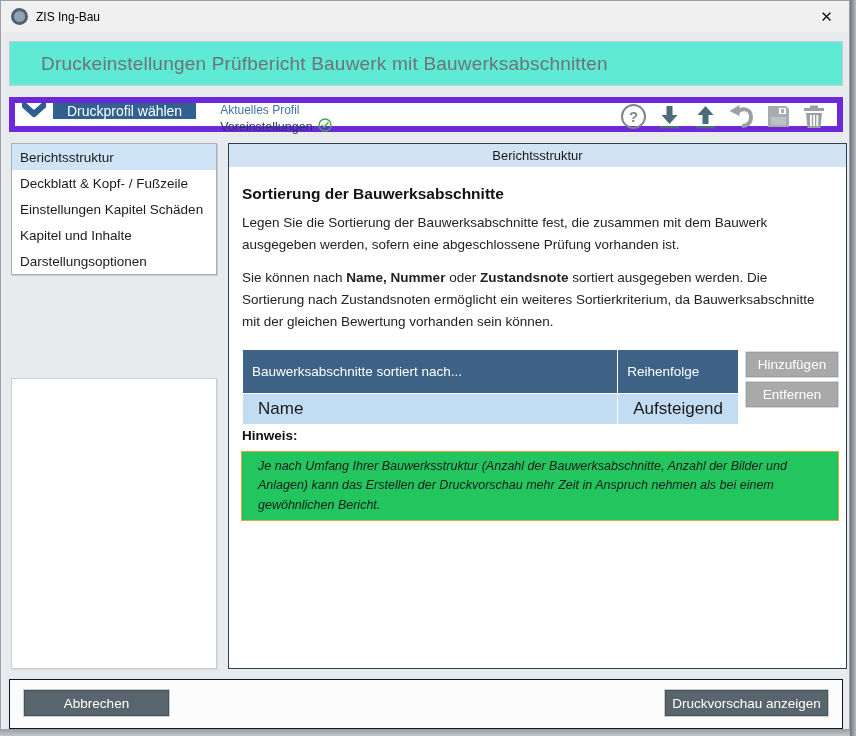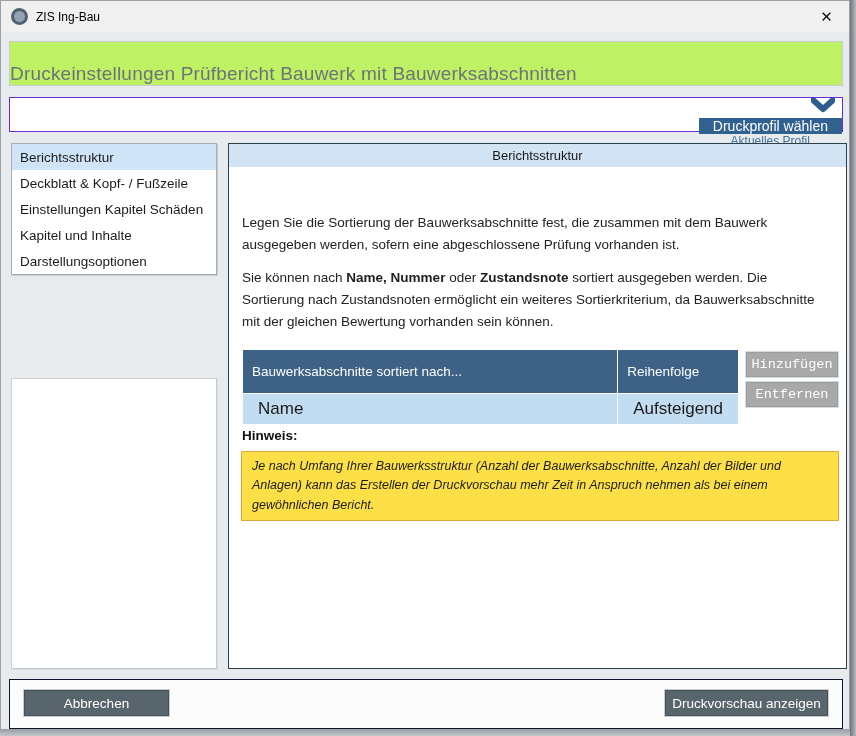--- a/index.html
+++ b/index.html
@@ -14,27 +14,27 @@
 
   
   .titlebar { position:absolute; left:0; top:0; width:100%; height:31px; background:#f0f0f0;
               display:flex; align-items:center; padding-left:10px; }
   .app-icon { width:17px; height:17px; border-radius:50%; background:#93a2b2; border:3px solid #4e6071; margin-right:8px; flex:0 0 auto; }
   .titlebar-text { font-size:12px; color:#000; }
   .close-btn { position:absolute; right:0; top:0; width:45px; height:31px; display:flex; align-items:center; justify-content:center;
                font-size:15px; color:#111; cursor:default; }
 
   
-  .dlg-header { position:absolute; left:8px; top:40px; width:834px; height:45px; background:#bef264;
-                border:1px solid #c7ccd1; display:flex; align-items:flex-end; padding-left:0; }
+  .dlg-header { position:absolute; left:8px; top:40px; width:834px; height:45px; background:#5eead4;
+                border:1px solid #c7ccd1; display:flex; align-items:center; padding-left:31px; }
   .dlg-header span { font-size:19px; color:#6e7378; letter-spacing:.2px; }
 
   
   .toolbar { position:absolute; left:8px; top:96px; width:834px; height:35px; background:#fff;
-             border:1px solid #6d28d9; display:flex; align-items:flex-end;flex-direction:column; }
+             border:6px solid #6d28d9; display:flex; align-items:flex-start; }
   .chev-cell { width:38px; display:flex; align-items:center; justify-content:center; }
   .profile-btn { background:#31618f; color:#fff; font-size:14px; display:flex; align-items:center;
                  padding:0 14px; border:none; cursor:default; }
   .profile-info { display:flex; flex-direction:column; justify-content:center; margin-left:24px; line-height:1.25; }
   .profile-info .lbl { font-size:12px; color:#44749f; }
   .profile-info .val { font-size:12.5px; color:#1c3a57; display:flex; align-items:center; gap:5px; }
   .tb-icons { margin-left:auto; display:flex; align-items:center; gap:9px; padding-right:10px; }
   .tb-icons svg { display:block; }
 
   
@@ -56,26 +56,26 @@
   .p2 { top:100px; }
 
   .sort-table { position:absolute; left:13px; top:182px; width:497px; border-collapse:separate; border-spacing:1px; }
   .sort-table th { background:#3d6285; color:#fff; font-weight:normal; font-size:13.5px; text-align:left;
                    padding:14px 9px; height:27px; }
   .sort-table td { background:#c2dcf2; color:#1a1a1a; font-size:17px; padding:5px 15px; height:28px; }
   .col-sort { width:381px; } .col-ord { width:112px;margin-top:12px; }
 
   .side-btn { position:absolute; left:517px; width:92px; height:25px; background:#a9a9a9; color:#fff;
               border:1px solid #999e9f; outline:1px solid #d8dbdd; font-size:13.5px; display:flex;
-              align-items:center; justify-content:center; font-family:Liberation Mono, monospace; cursor:default; }
+              align-items:center; justify-content:center; font-family:Liberation Sans, sans-serif; cursor:default; }
   .btn-add { top:185px; } .btn-rem { top:215px; }
 
   .hint-label { position:absolute; left:13px; top:261px; font-size:13.5px; font-weight:bold; color:#111; }
   .hint-box { position:absolute; left:12px; top:284px; width:598px; min-height:46px; border:1px solid #e2a43c;
-              background:#fde047; padding:5px 10px; font-size:12.5px; font-style:italic; color:#1c1c1c; line-height:1.55; }
+              background:#22c55e; padding:5px 16px; font-size:12.5px; font-style:italic; color:#1c1c1c; line-height:1.55; }
 
   
   .footer { position:absolute; left:8px; top:678px; width:834px; height:50px; background:#fcfcfc; border:1px solid #0f172a; }
   .foot-btn { position:absolute; top:10px; height:26px; background:#59656c; color:#fff; font-size:13.5px;
               border:1px solid #47525a; outline:1px solid #c9cdd0; display:flex; align-items:center; justify-content:center;
               font-family:inherit; cursor:default; }
   .btn-cancel { left:14px; width:145px; }
   .btn-preview { right:14px; width:163px; }
 </style>
 </head>
@@ -166,20 +166,21 @@
       <div class="nav-item">Deckblatt &amp; Kopf- / Fußzeile</div>
       <div class="nav-item">Einstellungen Kapitel Schäden</div>
       <div class="nav-item">Kapitel und Inhalte</div>
       <div class="nav-item">Darstellungsoptionen</div>
     </div>
     <div class="empty-box"></div>
 
     <div class="panel">
       <div class="panel-cap">Berichtsstruktur</div>
       <div class="panel-body">
+        <div class="sec-title">Sortierung der Bauwerksabschnitte</div>
         <div class="para p1">Legen Sie die Sortierung der Bauwerksabschnitte fest, die zusammen mit dem Bauwerk ausgegeben werden, sofern eine abgeschlossene Prüfung vorhanden ist.</div>
         <div class="para p2"><span>Sie können nach </span><b>Name, Nummer</b><span> oder </span><b>Zustandsnote</b><span> sortiert ausgegeben werden. Die Sortierung nach Zustandsnoten ermöglicht ein weiteres Sortierkriterium, da Bauwerksabschnitte mit der gleichen Bewertung vorhanden sein können.</span></div>
 
         <table class="sort-table">
           <tbody>
               <tr>
             <th class="col-sort">Bauwerksabschnitte sortiert nach...</th>
             <th class="col-ord">Reihenfolge</th>
           </tr>
           <tr>

